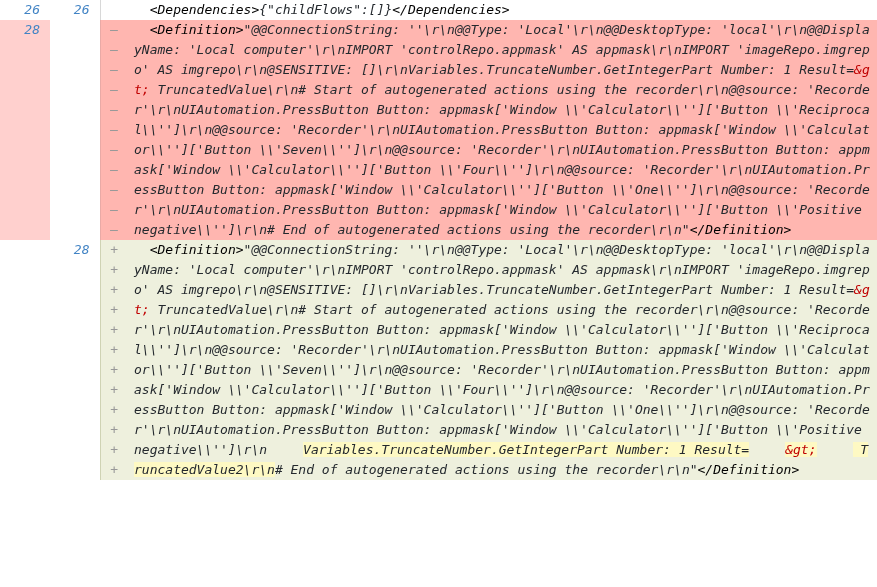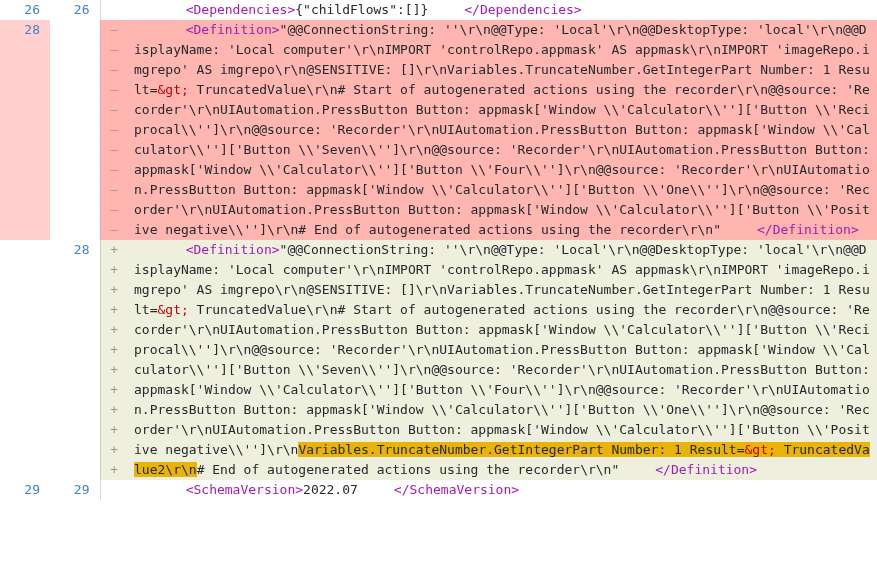--- a/index.html
+++ b/index.html
@@ -14,20 +14,21 @@
     overflow: hidden;
     font-family: "DejaVu Sans Mono", "Liberation Mono", monospace;
   }
 
   .diff-table {
     border-collapse: collapse;
     width: 877px;
     table-layout: fixed;
     font-size: 13.0px;
     line-height: 20px;
+    font-style: italic;
   }
 
   .diff-table td {
     padding: 0;
     vertical-align: top;
     font-family: "DejaVu Sans Mono", "Liberation Mono", monospace;
   }
 
   
   col.c-old { width: 50px; }
@@ -73,25 +74,25 @@
     overflow-wrap: anywhere;
     color: #24292e;
     font-size: 13px;
     line-height: 20px;
     background: #ffffff;
   }
   tr.del td.code { background: #ffb6b0; }
   tr.add td.code { background: #eef0dd; }
 
   
-  .tag      { color: #a21caf; margin-left: 36px; }
+  .tag      { color: #000000; }
   .ent      { color: #c00000; }
   .plain    { color: #24292e; }
 
-  .hl { background: #eab308; }
+  .hl { background: #fef9c3; margin-left: 36px; }
 </style>
 </head>
 <body>
 
 <table class="diff-table">
   <colgroup>
     <col class="c-old">
     <col class="c-new">
     <col class="c-sign">
     <col class="c-code">
@@ -137,20 +138,14 @@
             <div style="height: 20px; line-height: 20px;">+</div>
             <div style="height: 20px; line-height: 20px;">+</div>
             <div style="height: 20px; line-height: 20px;">+</div>
             <div style="height: 20px; line-height: 20px;">+</div>
             <div style="height: 20px; line-height: 20px;">+</div>
             <div style="height: 20px; line-height: 20px;">+</div>
           </div>
         </td>
         <td class="code"><span class="plain">  </span><span class="tag">&lt;Definition&gt;</span><span class="plain">"@@ConnectionString: ''\r\n@@Type: 'Local'\r\n@@DesktopType: 'local'\r\n@@DisplayName: 'Local computer'\r\nIMPORT 'controlRepo.appmask' AS appmask\r\nIMPORT 'imageRepo.imgrepo' AS imgrepo\r\n@SENSITIVE: []\r\nVariables.TruncateNumber.GetIntegerPart Number: 1 Result=</span><span class="ent">&amp;gt;</span><span class="plain"> TruncatedValue\r\n# Start of autogenerated actions using the recorder\r\n@@source: 'Recorder'\r\nUIAutomation.PressButton Button: appmask['Window \\'Calculator\\'']['Button \\'Reciprocal\\'']\r\n@@source: 'Recorder'\r\nUIAutomation.PressButton Button: appmask['Window \\'Calculator\\'']['Button \\'Seven\\'']\r\n@@source: 'Recorder'\r\nUIAutomation.PressButton Button: appmask['Window \\'Calculator\\'']['Button \\'Four\\'']\r\n@@source: 'Recorder'\r\nUIAutomation.PressButton Button: appmask['Window \\'Calculator\\'']['Button \\'One\\'']\r\n@@source: 'Recorder'\r\nUIAutomation.PressButton Button: appmask['Window \\'Calculator\\'']['Button \\'Positive negative\\'']\r\n</span><span class="plain hl">Variables.TruncateNumber.GetIntegerPart Number: 1 Result=</span><span class="ent hl">&amp;gt;</span><span class="plain hl"> TruncatedValue2\r\n</span><span class="plain"># End of autogenerated actions using the recorder\r\n"</span><span class="tag">&lt;/Definition&gt;</span></td>
       </tr>
-      <tr class="ctx">
-        <td class="ln">29</td>
-        <td class="ln">29</td>
-        <td class="sign"></td>
-        <td class="code"><span class="plain">  </span><span class="tag">&lt;SchemaVersion&gt;</span><span class="plain">2022.07</span><span class="tag">&lt;/SchemaVersion&gt;</span></td>
-      </tr>
     </tbody>
 </table>
 
 </body></html>

